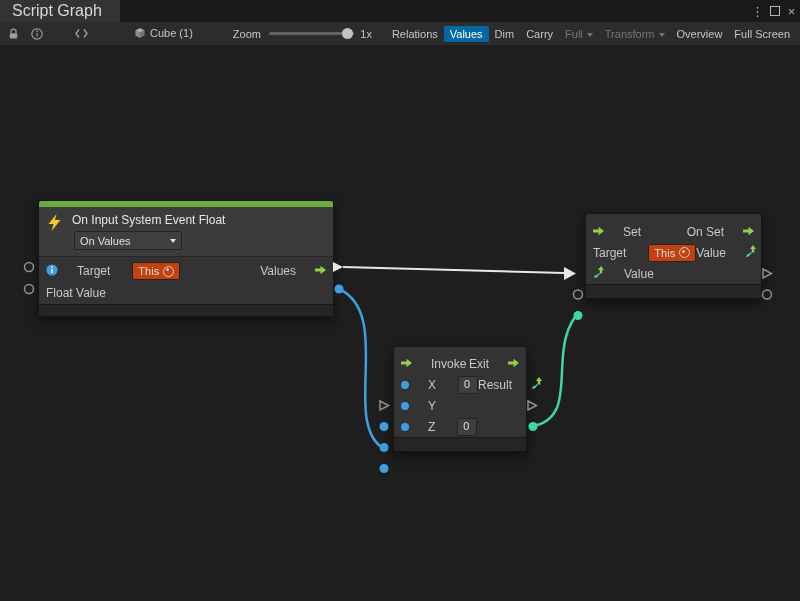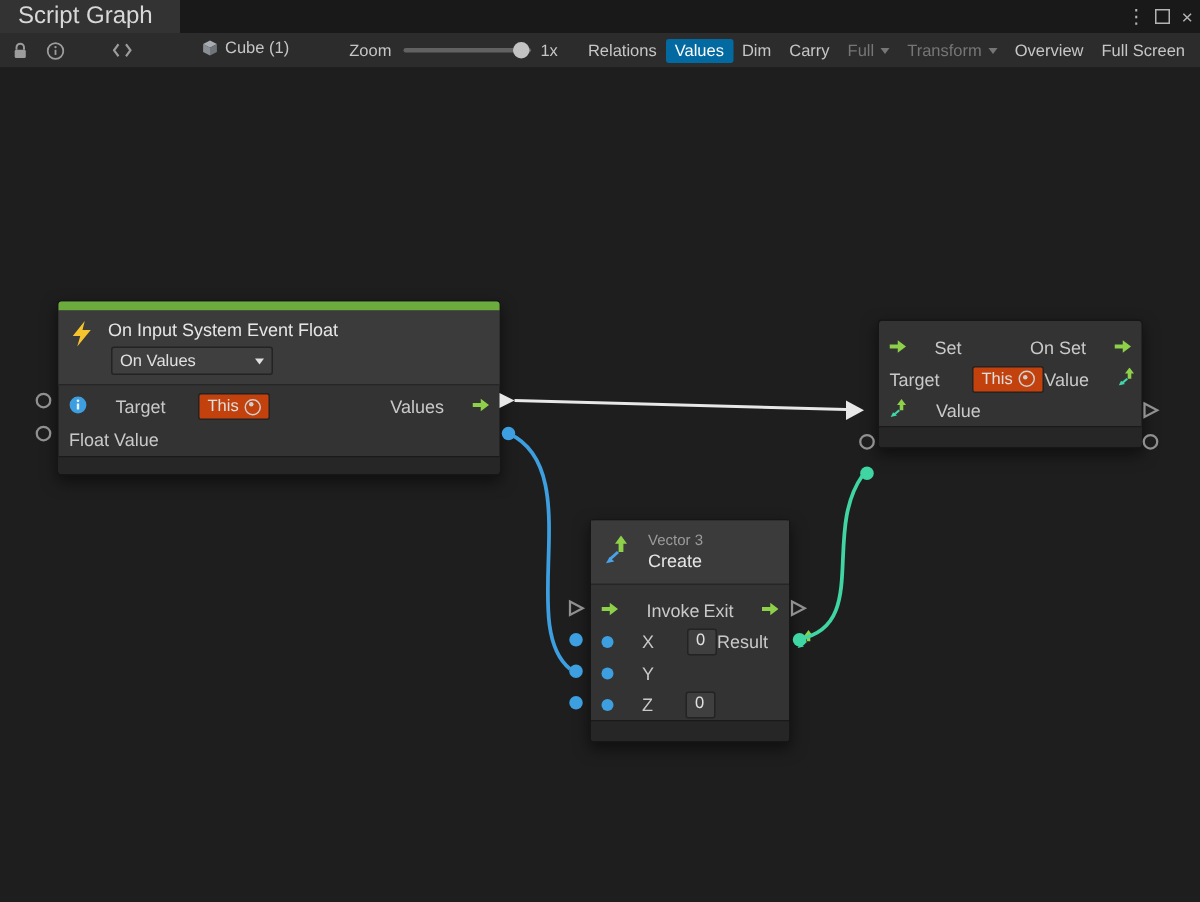--- a/index.html
+++ b/index.html
@@ -152,33 +152,20 @@
       <div class="nrow r22">
         <span class="pr">
           <span class="lbl">Float Value</span>
         </span>
       </div>
     </div>
     <div class="nfoot" style="height:11px"></div>
   </div>
 
   <div class="node" style="left:393px;top:301px;width:132px">
-    <div class="nhead sm">
-      <span class="hicon">
-        <svg width="20" height="20" viewBox="0 0 20 20">
-          <polygon points="12,1 16,6.5 13.6,6.5 13.6,12 10.4,12 10.4,6.5 8,6.5" fill="#8ed04a"></polygon>
-          <path d="M10 12 L5 16.5" stroke="#4aa3e8" stroke-width="2"></path>
-          <polygon points="2,19.5 7.5,18.4 4.4,15.3" fill="#4aa3e8"></polygon>
-        </svg>
-      </span>
-      <div>
-        <div class="nsub">Vector 3</div>
-        <div class="ntitle">Create</div>
-      </div>
-    </div>
     <div style="padding-top:6px">
       <div class="nrow r21">
         <span class="pl">
           <span>
             <svg width="11" height="10" viewBox="0 0 11 10">
                 <path d="M0 3.6 h5.5 V0.8 L11 5 L5.5 9.2 V6.4 H0 z" fill="#8ed04a"></path>
               </svg>
           </span>
           <span class="lbl">Invoke</span>
         </span>

